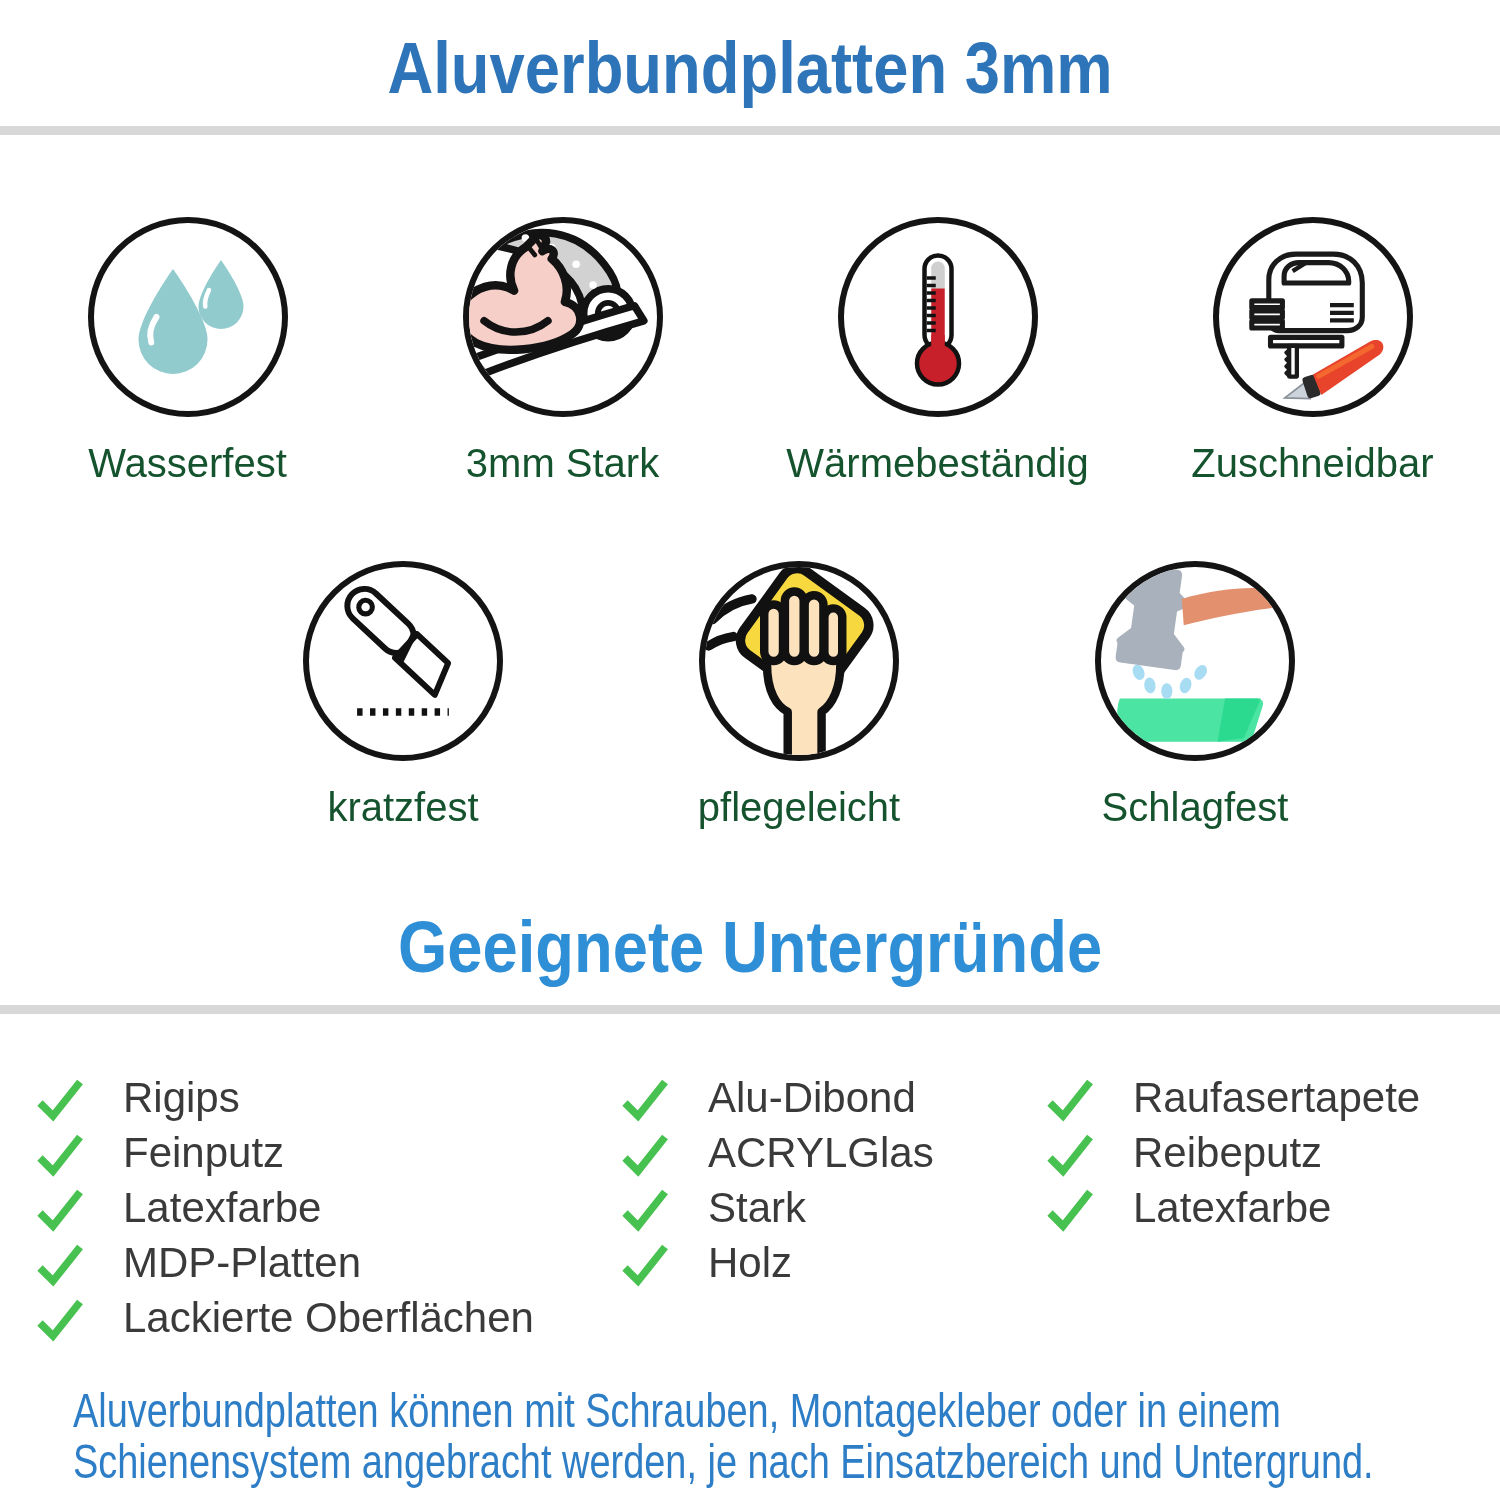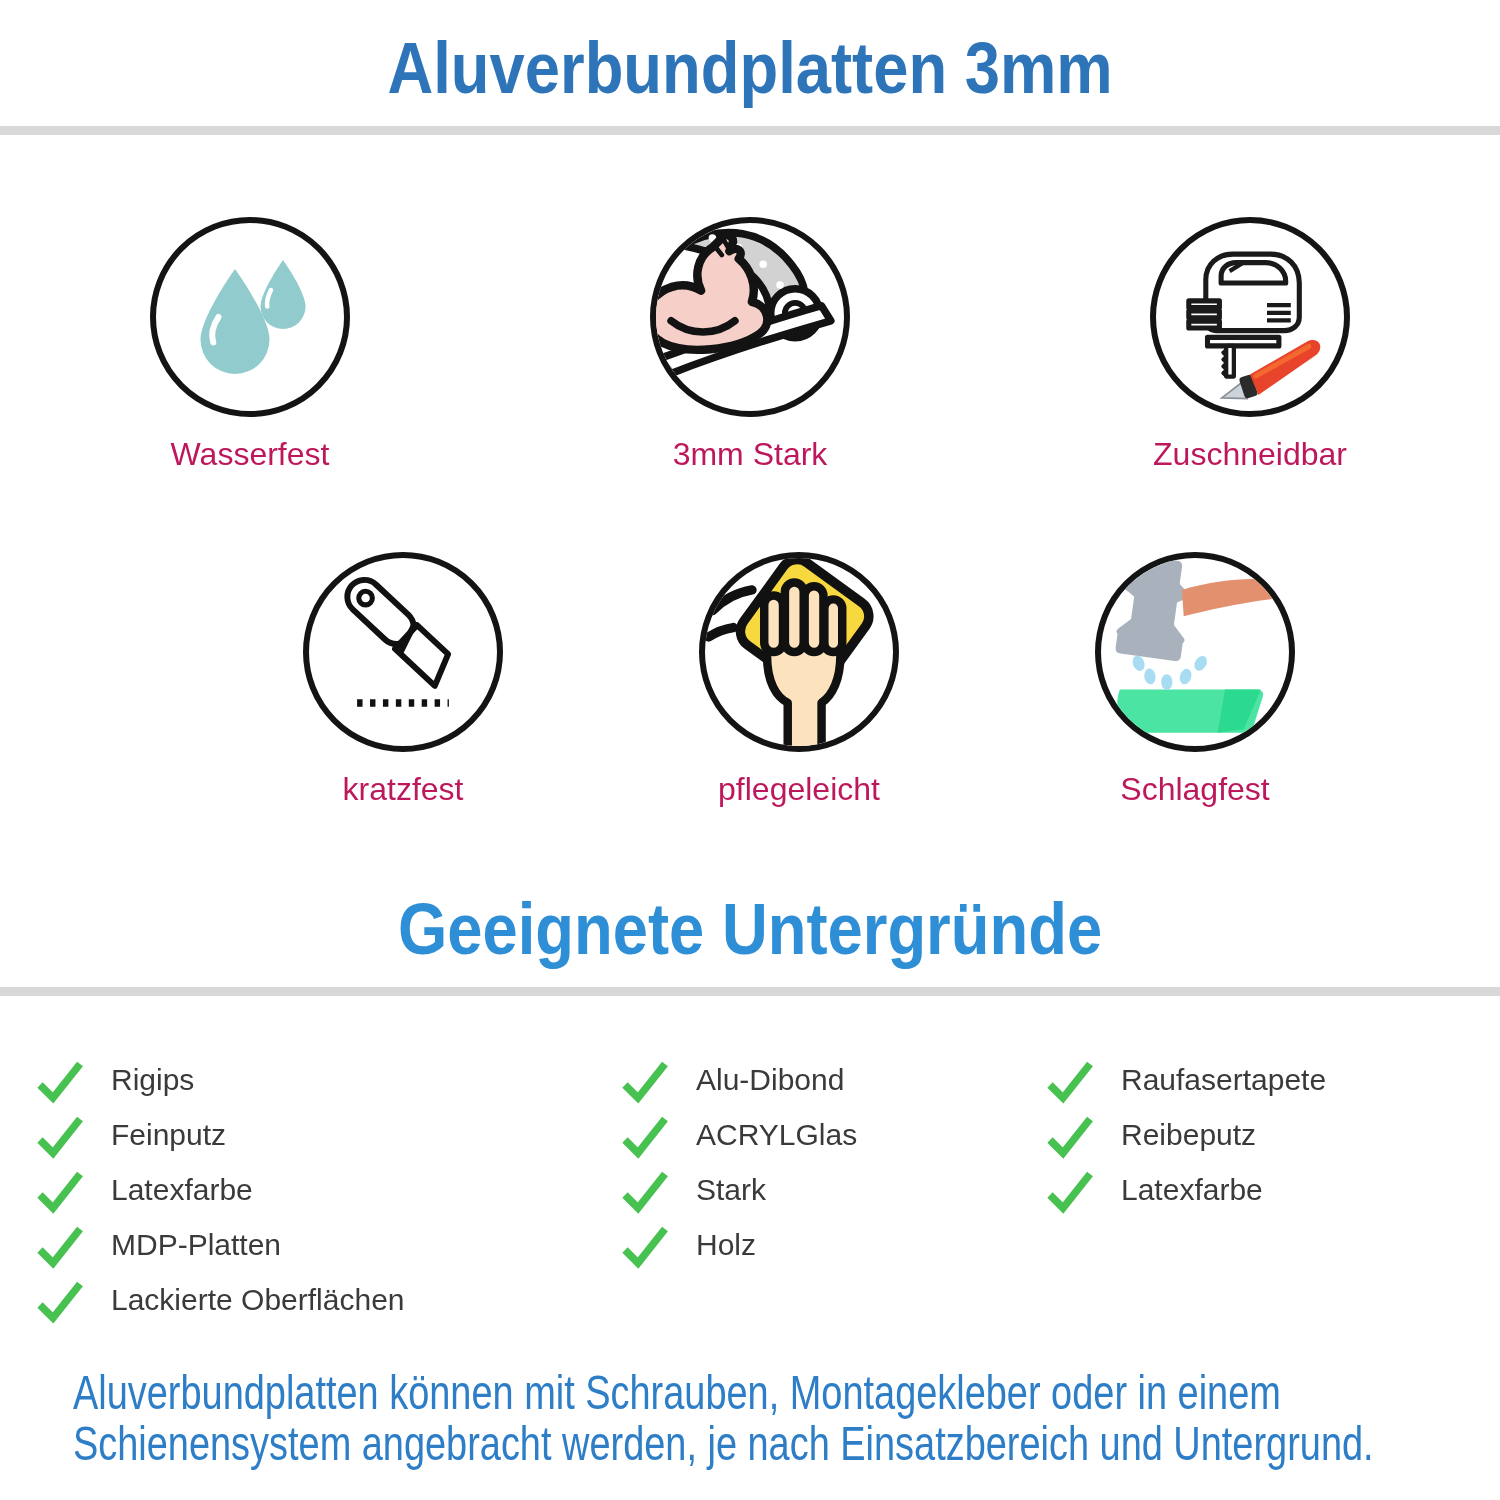--- a/index.html
+++ b/index.html
@@ -36,40 +36,40 @@
     flex:1;display:flex;flex-direction:column;align-items:center;
   }
   .icon-circle{
     width:200px;height:200px;box-sizing:border-box;
     border:6px solid #141414;border-radius:50%;
     background:#fff;overflow:hidden;
     display:flex;align-items:center;justify-content:center;
   }
   .icon-circle svg{display:block;}
   .feature-label{
-    margin-top:15px;
-    font-size:32px;
+    margin-top:24px;
+    font-size:40px;
     line-height:44px;
-    color:#be185d;
+    color:#14532d;
     white-space:nowrap;
   }
   .substrates{
     display:flex;
     margin-top:56px;
     padding:0 0 0 35px;
     box-sizing:border-box;
   }
   .sub-col{display:flex;flex-direction:column;}
   .sub-col-1{flex:0 0 585px;}
   .sub-col-2{flex:0 0 425px;}
   .sub-col-3{flex:1 1 auto;}
   .sub-item{
-    display:flex;align-items:center;gap:26px;
+    display:flex;align-items:center;gap:38px;
     height:55px;
-    font-size:30px;color:#3a3a3a;
+    font-size:42px;color:#3a3a3a;
     white-space:nowrap;
   }
   .check-icon{flex:0 0 auto;}
   .note{
     margin-top:40px;
     padding-left:73px;
     color:#2d7ec6;
     font-size:48px;
     line-height:51px;
     white-space:nowrap;
@@ -116,20 +116,42 @@
           <circle cx="66" cy="33" r="2" fill="#ffffff"></circle>
           <path d="M2 72 C30 62 60 52 88 44 L93 52 C65 60 34 70 8 80 Z" fill="#ffffff" stroke="#131313" stroke-width="4" stroke-linejoin="round"></path>
           <path d="M-4 44 C2 34 14 30 24 36 C20 28 22 18 30 13 L34 9 C36 5 41 6 41 10 L39 15 C43 12 47 15 44 19 C50 24 54 33 51 42 C60 44 62 54 55 59 C42 68 16 70 4 64 C-6 58 -8 52 -4 44 Z" fill="#f6cfc8" stroke="#131313" stroke-width="4.5" stroke-linejoin="round"></path>
           <path d="M31 12 l4 5 M36 9 l3 5" stroke="#131313" stroke-width="2.5" fill="none" stroke-linecap="round"></path>
           <path d="M8 52 C18 60 32 60 42 52" stroke="#131313" stroke-width="4" fill="none" stroke-linecap="round"></path>
         </svg>
       </div>
       <div class="feature-label">3mm Stark</div>
     </div>
 
+    <div class="feature">
+      <div class="icon-circle">
+        <svg width="150" height="150" viewBox="0 0 100 100">
+          <rect x="41" y="9" width="18" height="62" rx="9" fill="#ffffff" stroke="#111111" stroke-width="3"></rect>
+          <circle cx="50" cy="81" r="14" fill="#c8202b" stroke="#111111" stroke-width="3"></circle>
+          <rect x="45.5" y="62" width="9" height="12" fill="#c8202b"></rect>
+          <rect x="45.5" y="13" width="9" height="22" rx="4.5" fill="#cfcfcf"></rect>
+          <rect x="45.5" y="31" width="9" height="36" fill="#c8202b"></rect>
+          <g stroke="#111111" stroke-width="2.2">
+            <line x1="42.5" y1="24" x2="48.5" y2="24"></line>
+            <line x1="42.5" y1="29" x2="48.5" y2="29"></line>
+            <line x1="42.5" y1="34" x2="48.5" y2="34"></line>
+            <line x1="42.5" y1="39" x2="48.5" y2="39"></line>
+            <line x1="42.5" y1="44" x2="48.5" y2="44"></line>
+            <line x1="42.5" y1="49" x2="48.5" y2="49"></line>
+            <line x1="42.5" y1="54" x2="48.5" y2="54"></line>
+            <line x1="42.5" y1="59" x2="48.5" y2="59"></line>
+          </g>
+        </svg>
+      </div>
+      <div class="feature-label">Wärmebeständig</div>
+    </div>
 
     <div class="feature">
       <div class="icon-circle">
         <svg width="170" height="170" viewBox="0 0 100 100">
           <g stroke="#1a1a1a" stroke-width="3" fill="#ffffff" stroke-linejoin="round">
             <path d="M24 34 L24 28 C24 19 31 13 40 13 L62 13 C72 13 79 20 79 30 L79 50 C79 55 75 58 70 58 L30 58 C26 58 24 55 24 51 Z"></path>
             <path d="M33 30 L33 26 C33 21 37 18 42 18 L59 18 C66 18 71 23 71 29 L71 30 Z"></path>
             <path d="M38 23 L46 18" stroke-width="2.5" fill="none"></path>
             <rect x="14" y="40.5" width="18" height="4"></rect>
             <rect x="14" y="46.5" width="18" height="4"></rect>

